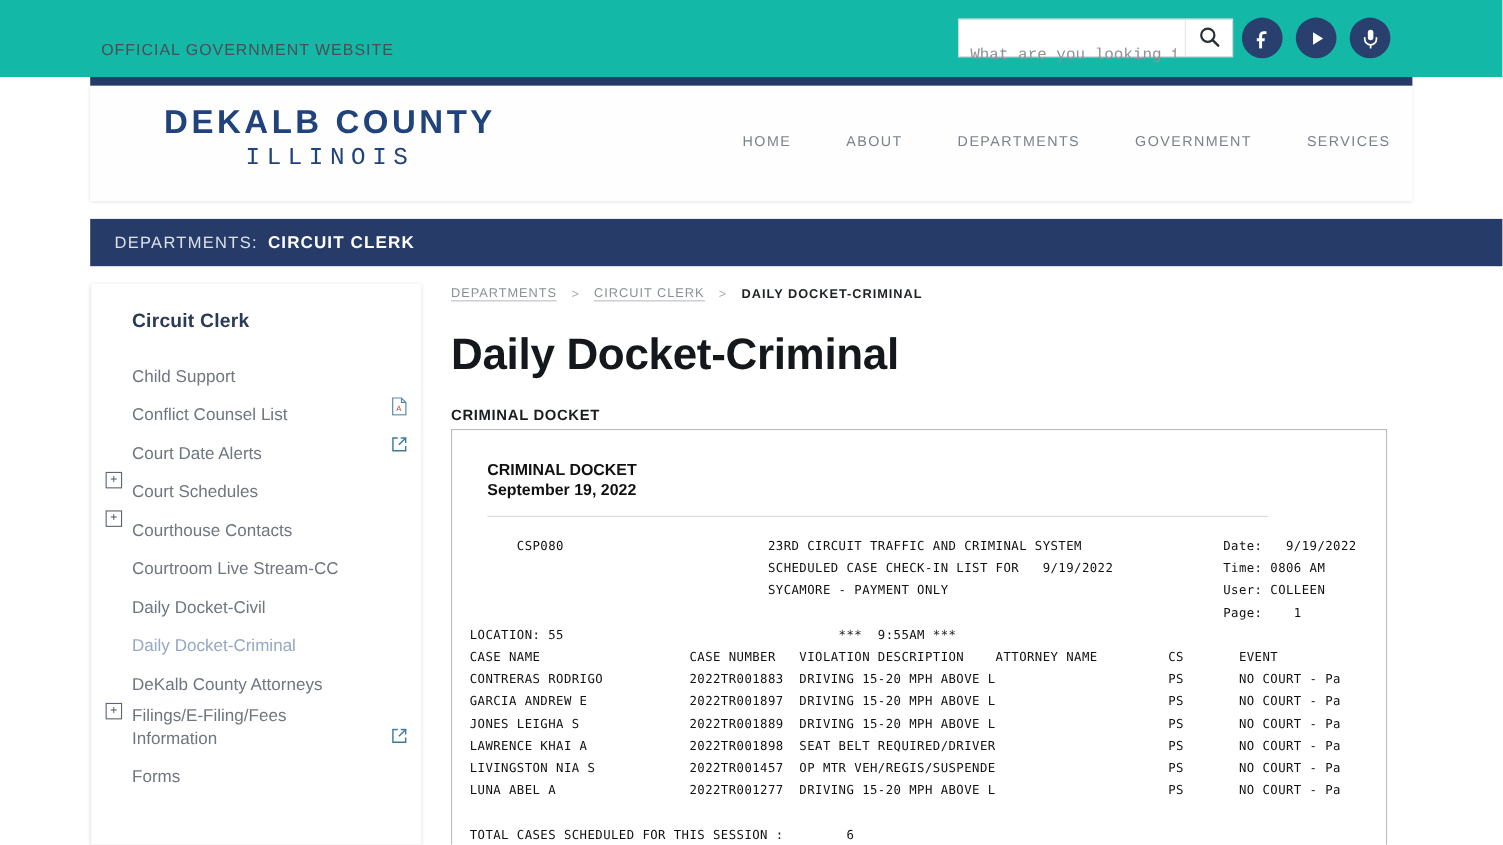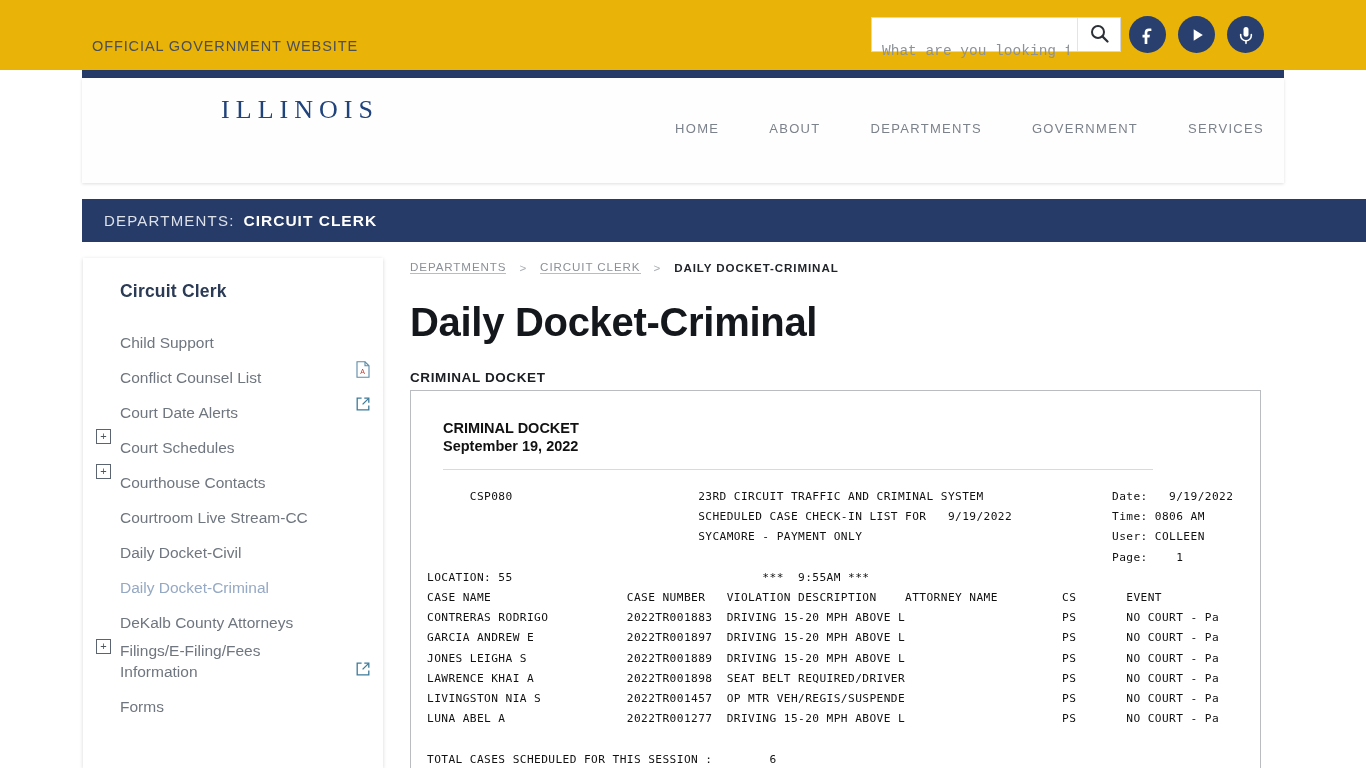--- a/index.html
+++ b/index.html
@@ -8,21 +8,21 @@
     width: 1366px; height: 768px;
     overflow: hidden;
     background: #ffffff;
     font-family: "Liberation Sans", sans-serif;
   }
   #page { position: relative; width: 1366px; height: 768px; background:#fff; }
 
   
   .topbar {
     position: absolute; left: 0; top: 0; width: 1366px; height: 70px;
-    background: #eab308;
+    background: #14b8a6;
   }
   .gov-label {
     position: absolute; left: 92px; top: 38px;
     font-size: 14.5px; letter-spacing: 0.9px; color: #4a4f56;
     white-space: nowrap;
   }
   .search-wrap {
     position: absolute; left: 871px; top: 17px;
     width: 250px; height: 35px;
     border: 1px solid #d5d7da; background: #fff;
@@ -64,22 +64,22 @@
   }
   .logo {
     position: absolute; left: 18px; top: 17px; width: 400px; text-align: center;
     user-select: none;
   }
   .logo .l1 {
     font-size: 30px; font-weight: bold; color: #21437c;
     letter-spacing: 3.2px; line-height: 34px;
   }
   .logo .l2 {
-    font-family: Liberation Serif, serif;
-    font-size: 26px; color: #21437c;
+    font-family: Liberation Mono, monospace;
+    font-size: 22px; color: #21437c;
     letter-spacing: 6px; line-height: 26px; margin-top: 2px;
   }
   .mainnav {
     position: absolute; left: 600px; top: 43px; right: 20px;
     display: flex; justify-content: flex-end; gap: 50px;
     font-size: 13px; letter-spacing: 1.3px; color: #7c828b;
   }
   .mainnav span { cursor: pointer; white-space: nowrap; }
 
   
@@ -208,20 +208,21 @@
             <line x1="12" y1="19" x2="12" y2="22" stroke="#fff" stroke-width="1.9" stroke-linecap="round"></line>
           </svg>
         </span>
       </div>
     </div>
   </div>
 
   <div class="headerband"></div>
   <div class="headercard">
     <div class="logo">
+      <div class="l1">DEKALB COUNTY</div>
       <div class="l2">ILLINOIS</div>
     </div>
     <div class="mainnav">
       <span>HOME</span>
       <span>ABOUT</span>
       <span>DEPARTMENTS</span>
       <span>GOVERNMENT</span>
       <span>SERVICES</span>
     </div>
   </div>

